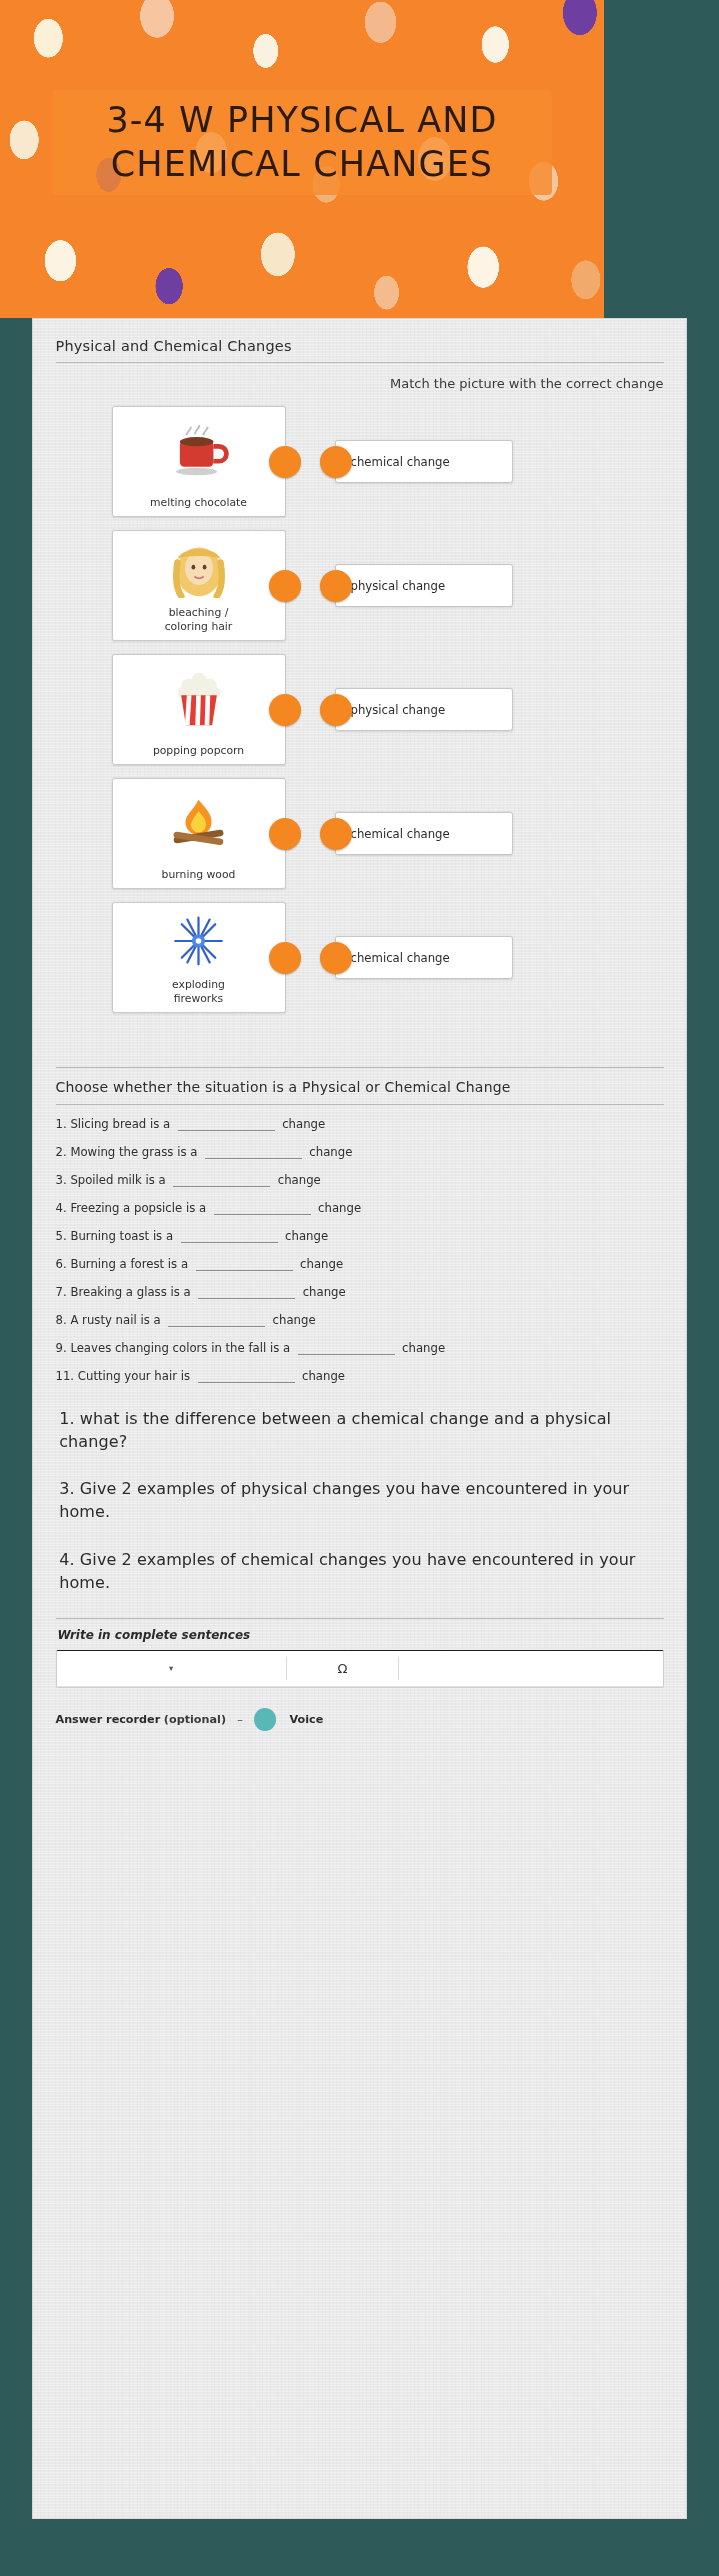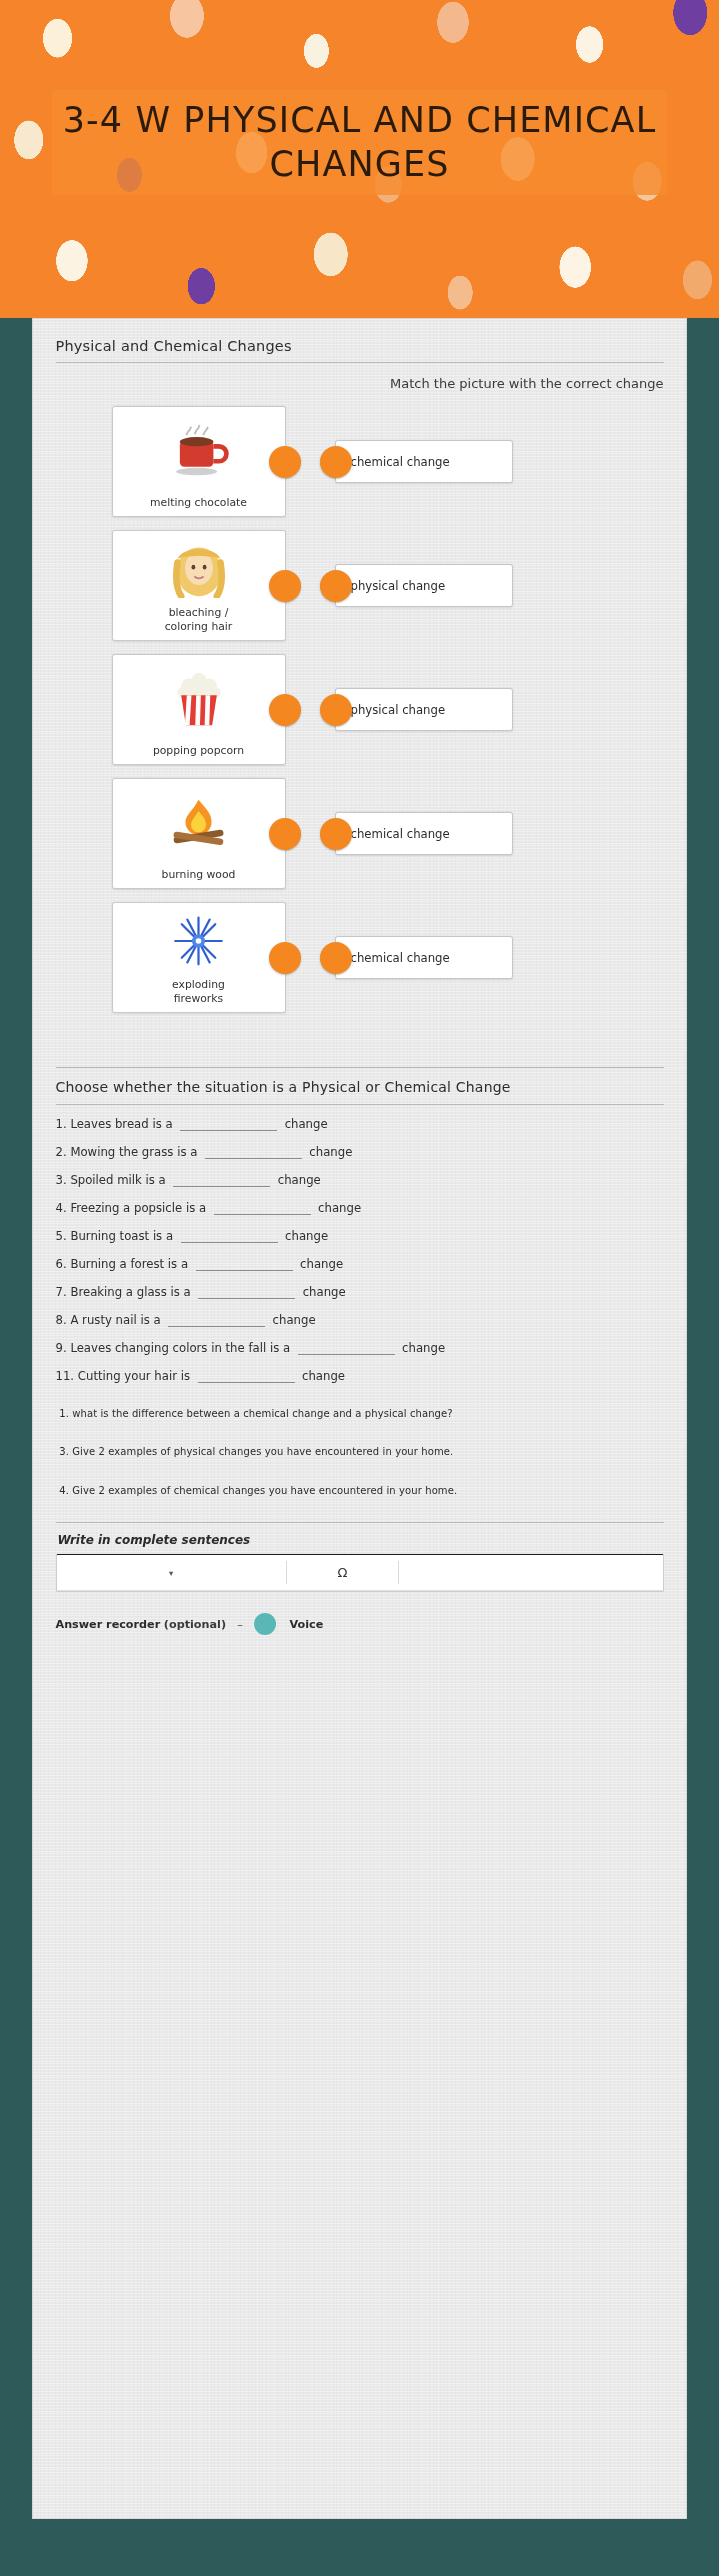--- a/index.html
+++ b/index.html
@@ -8,21 +8,21 @@
     width: 719px;
     min-height: 2576px;
     background: #2e5b5a;
     font-family: "Liberation Sans", sans-serif;
     -webkit-font-smoothing: antialiased;
   }
 
   
   .banner {
     position: relative;
-    width: 719px;
+    width: 604px;
     height: 318px;
     overflow: hidden;
     background: #f4832a;
   }
   .banner-pattern {
     position: absolute;
     inset: 0;
     background-color: #f5842b;
     background-image:
       radial-gradient(ellipse 24px 32px at 8% 12%, #fdf0d8 60%, transparent 61%),
@@ -200,21 +200,21 @@
     display: inline-block;
     border-bottom: 0.9px solid #8b8b8b;
     height: 13px;
     margin: 0 7.5px;
   }
   .fill-item .post { white-space: pre; }
 
   
   .open-q {
     font-family: "DejaVu Sans", sans-serif;
-    font-size: 10px;
+    font-size: 16px;
     color: #2b2b2b;
     line-height: 1.45;
     margin: 24px 0 0 3.7px;
     letter-spacing: 0.1px;
   }
   .open-q:first-of-type { margin-top: 37px; }
 
   
   .write-head {
     font-family: "DejaVu Sans", sans-serif;
@@ -420,21 +420,21 @@
     </div>
 
   </div>
 
   <div class="section-head">Choose whether the situation is a Physical or Chemical Change</div>
 
   <div class="fill-list">
     <div class="fill-item">
       <span class="pre">1.</span>
       <span class="pre">&nbsp;</span>
-      <span class="pre">Leaves bread is a</span>
+      <span class="pre">Slicing bread is a</span>
       <span class="blank" style="width:97px"></span>
       <span class="post">change</span>
     </div>
     <div class="fill-item">
       <span class="pre">2.</span>
       <span class="pre">&nbsp;</span>
       <span class="pre">Mowing the grass is a</span>
       <span class="blank" style="width:97px"></span>
       <span class="post">change</span>
     </div>

